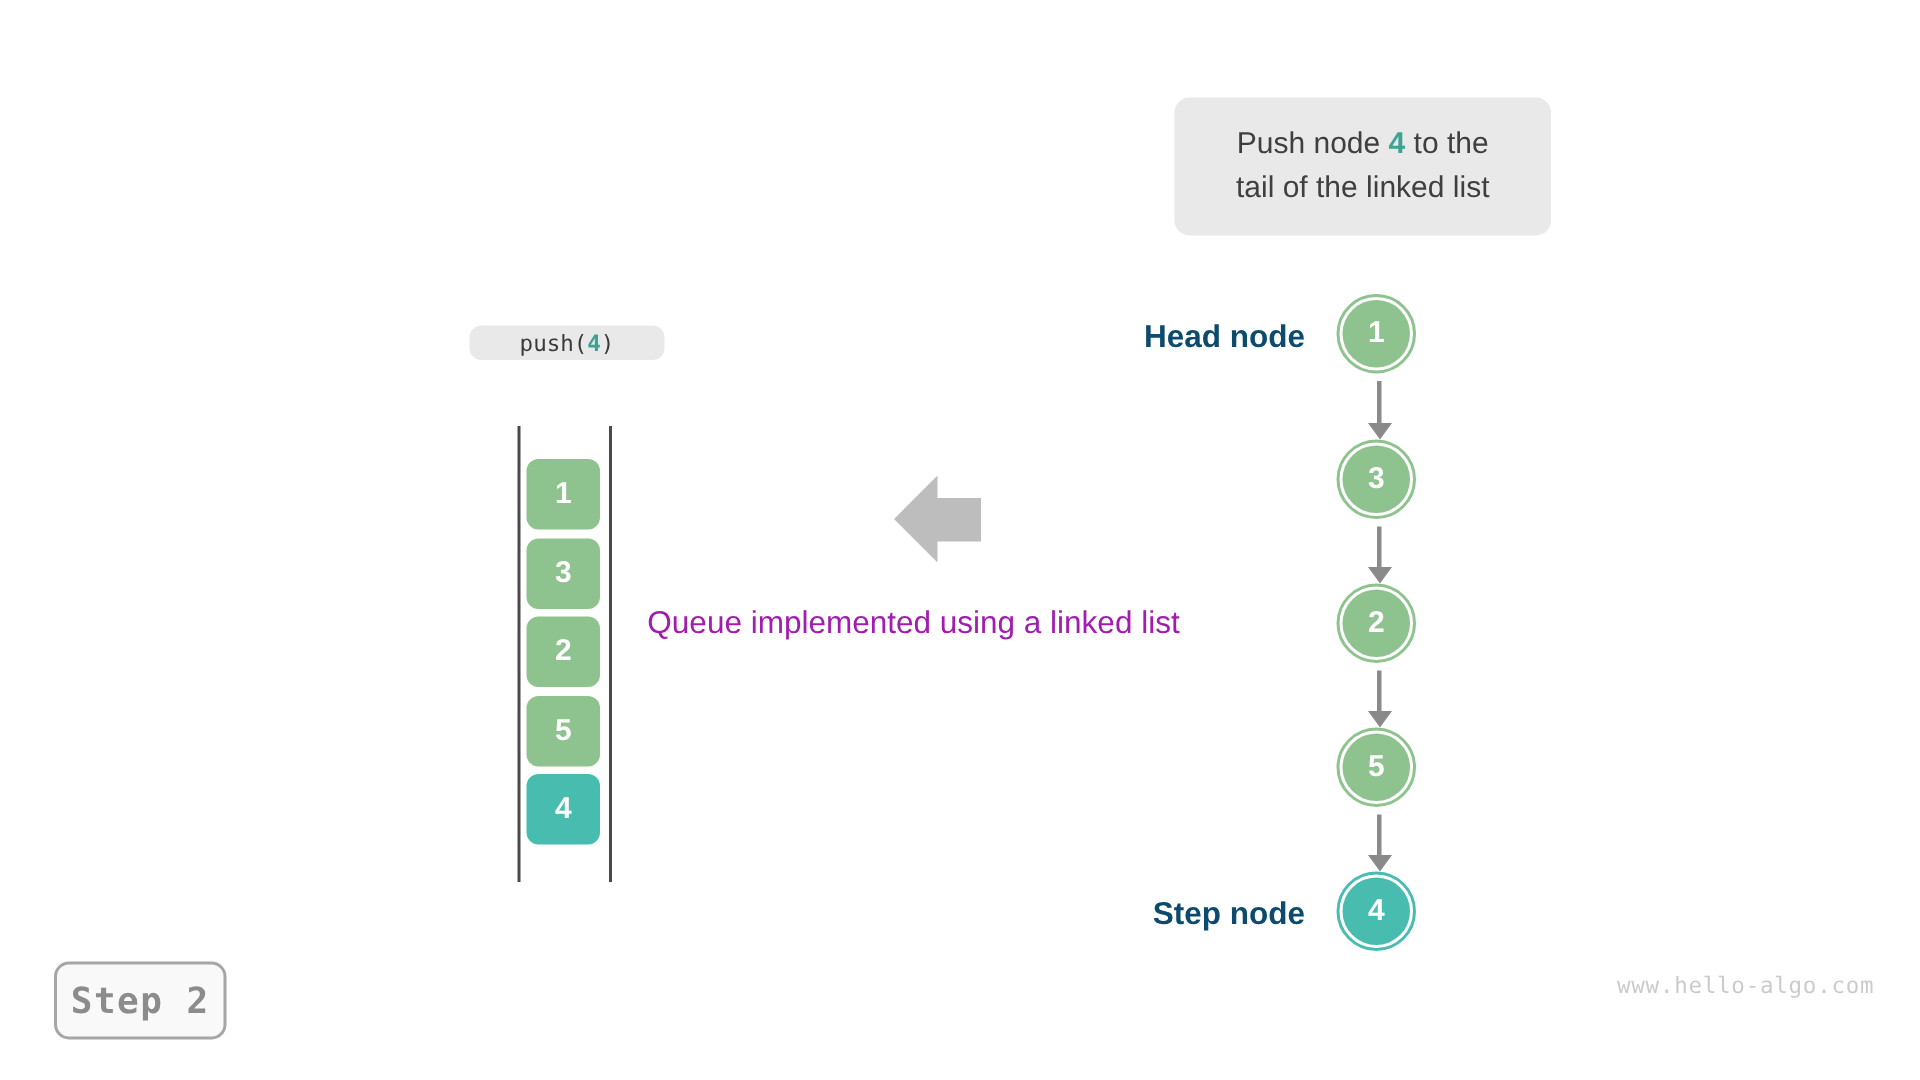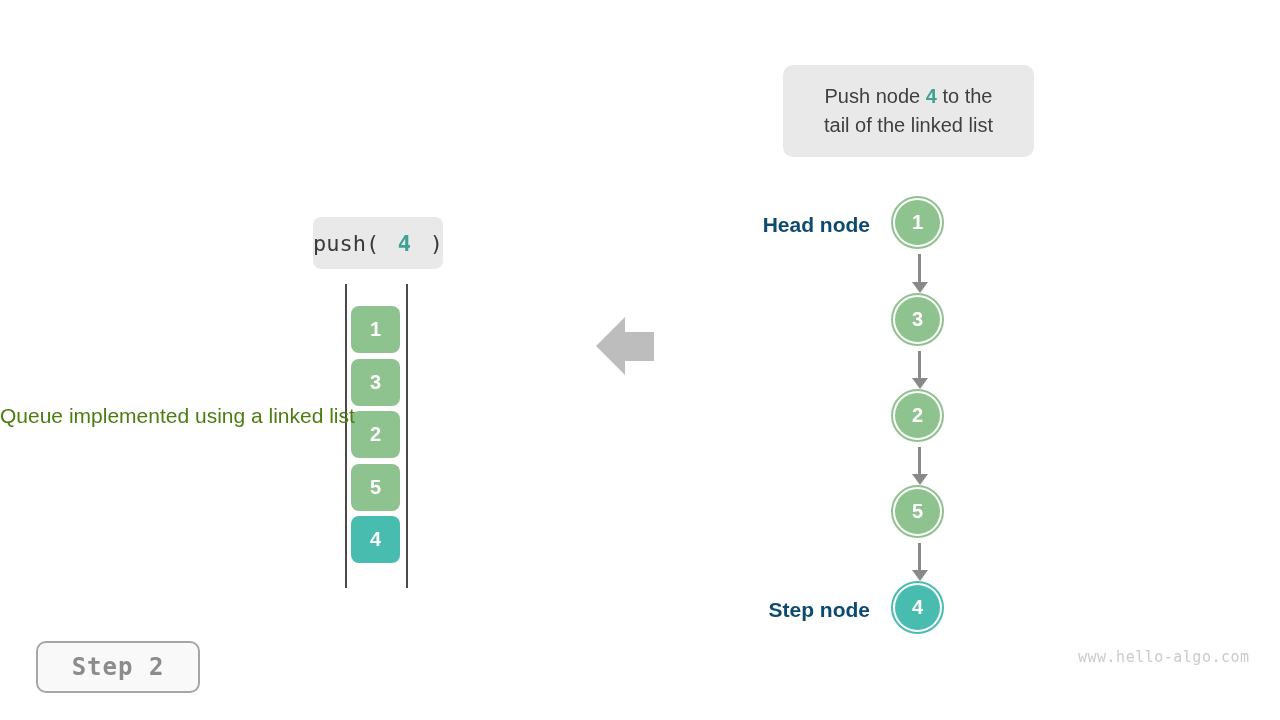--- a/index.html
+++ b/index.html
@@ -27,28 +27,28 @@
     font-size: 20px;
     line-height: 29px;
     color: #3f3f3f;
   }
   .hl { color: #3fa294; font-weight: bold; }
 
   
   .push-label {
     position: absolute;
     left: 313px; top: 217px;
-    width: 130px; height: 52px;
+    width: 130px; height: 23px;
     background: #e9e9e9;
     border-radius: 8px;
     display: flex;
     align-items: center;
-    justify-content: space-between;
+    justify-content: center;
     font-family: "DejaVu Sans Mono", monospace;
-    font-size: 22px;
+    font-size: 15px;
     color: #3a3a3a;
   }
 
   
   .stack {
     position: absolute;
     left: 345px; top: 284px;
     width: 63px; height: 304px;
   }
   .stack-rail {
@@ -76,22 +76,23 @@
     position: absolute;
     left: 596px; top: 317px;
     width: 58px; height: 58px;
   }
 
   
   .caption {
     position: absolute;
     left: 0; top: 404px;
     width: 1218px;
+    text-align: center;
     font-size: 21px;
-    color: #4d7c0f;
+    color: #a21caf;
   }
 
   
   .ll {
     position: absolute;
     left: 891px; top: 196px;
     width: 58px; height: 443px;
   }
   .ll-node {
     position: absolute;
@@ -138,21 +139,21 @@
     color: #0c4a6e;
     white-space: nowrap;
   }
   .head-label { top: 210px; }
   .tail-label { top: 595px; }
 
   
   .step-badge {
     position: absolute;
     left: 36px; top: 641px;
-    width: 164px; height: 52px;
+    width: 115px; height: 52px;
     background: #f9f9f9;
     border: 2px solid #a6a6a6;
     border-radius: 10px;
     display: flex;
     align-items: center;
     justify-content: center;
     font-family: "DejaVu Sans Mono", monospace;
     font-size: 24px;
     font-weight: bold;
     color: #8c8c8c;

